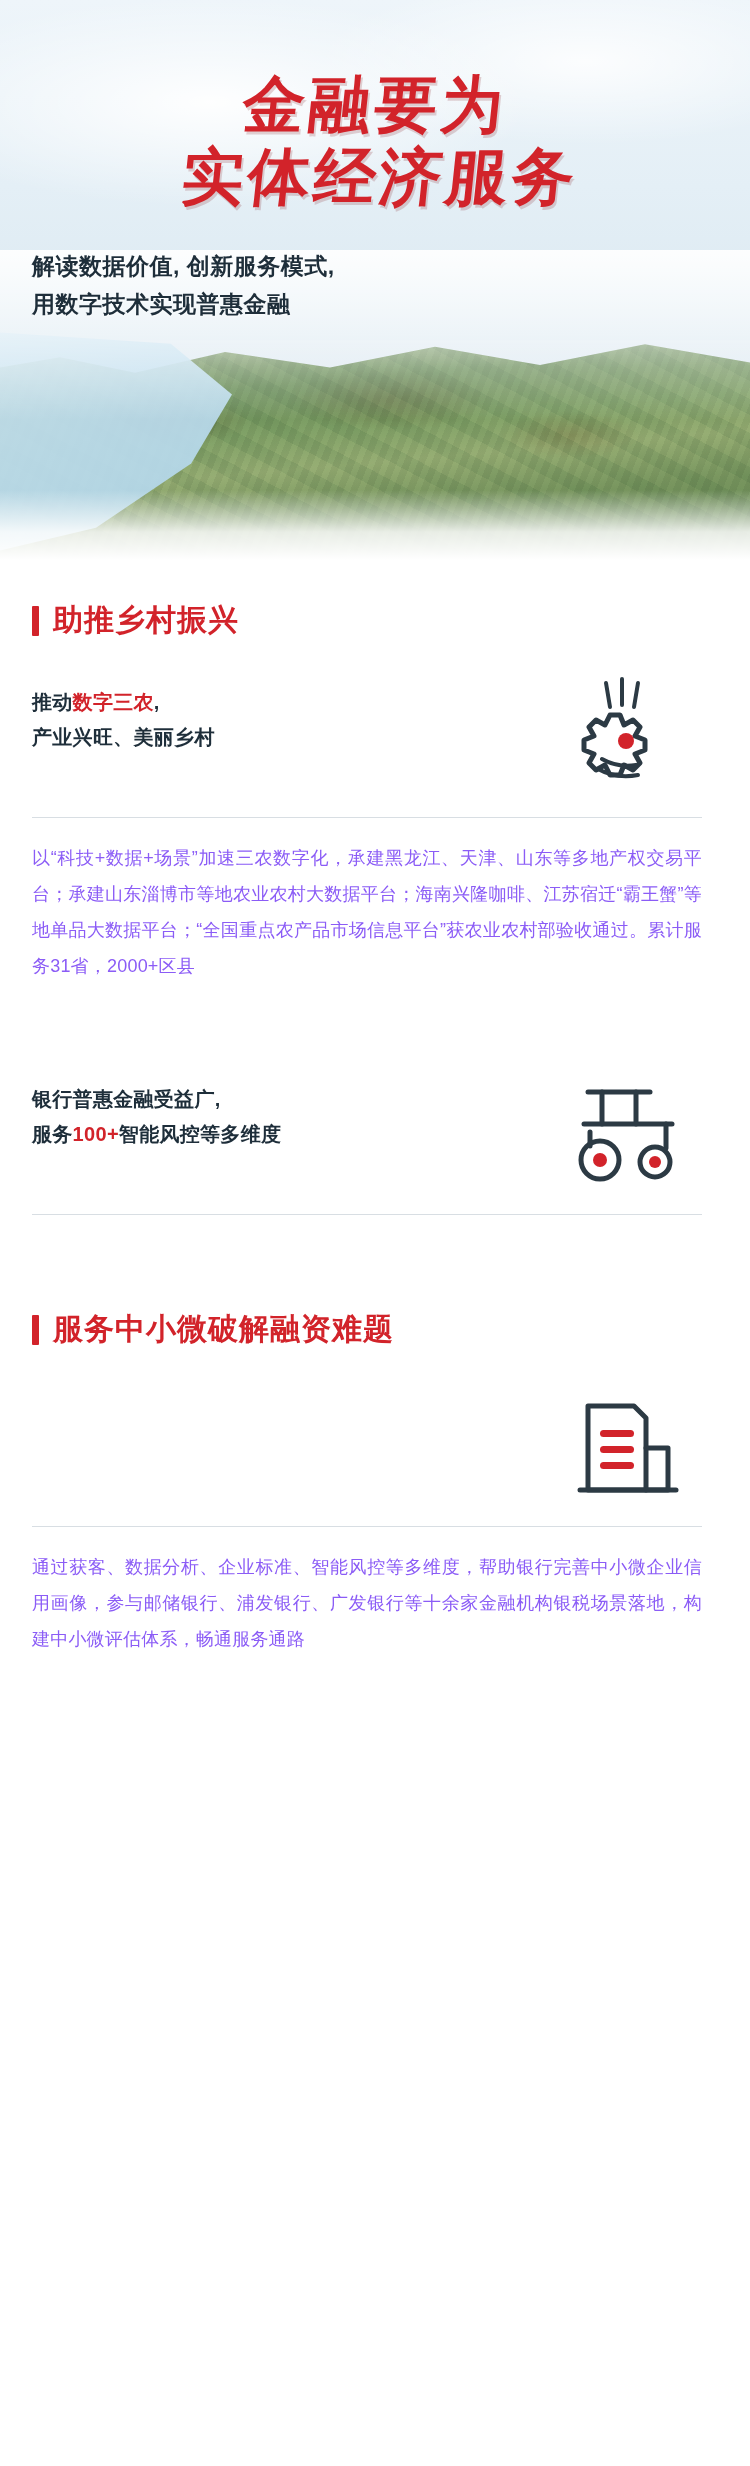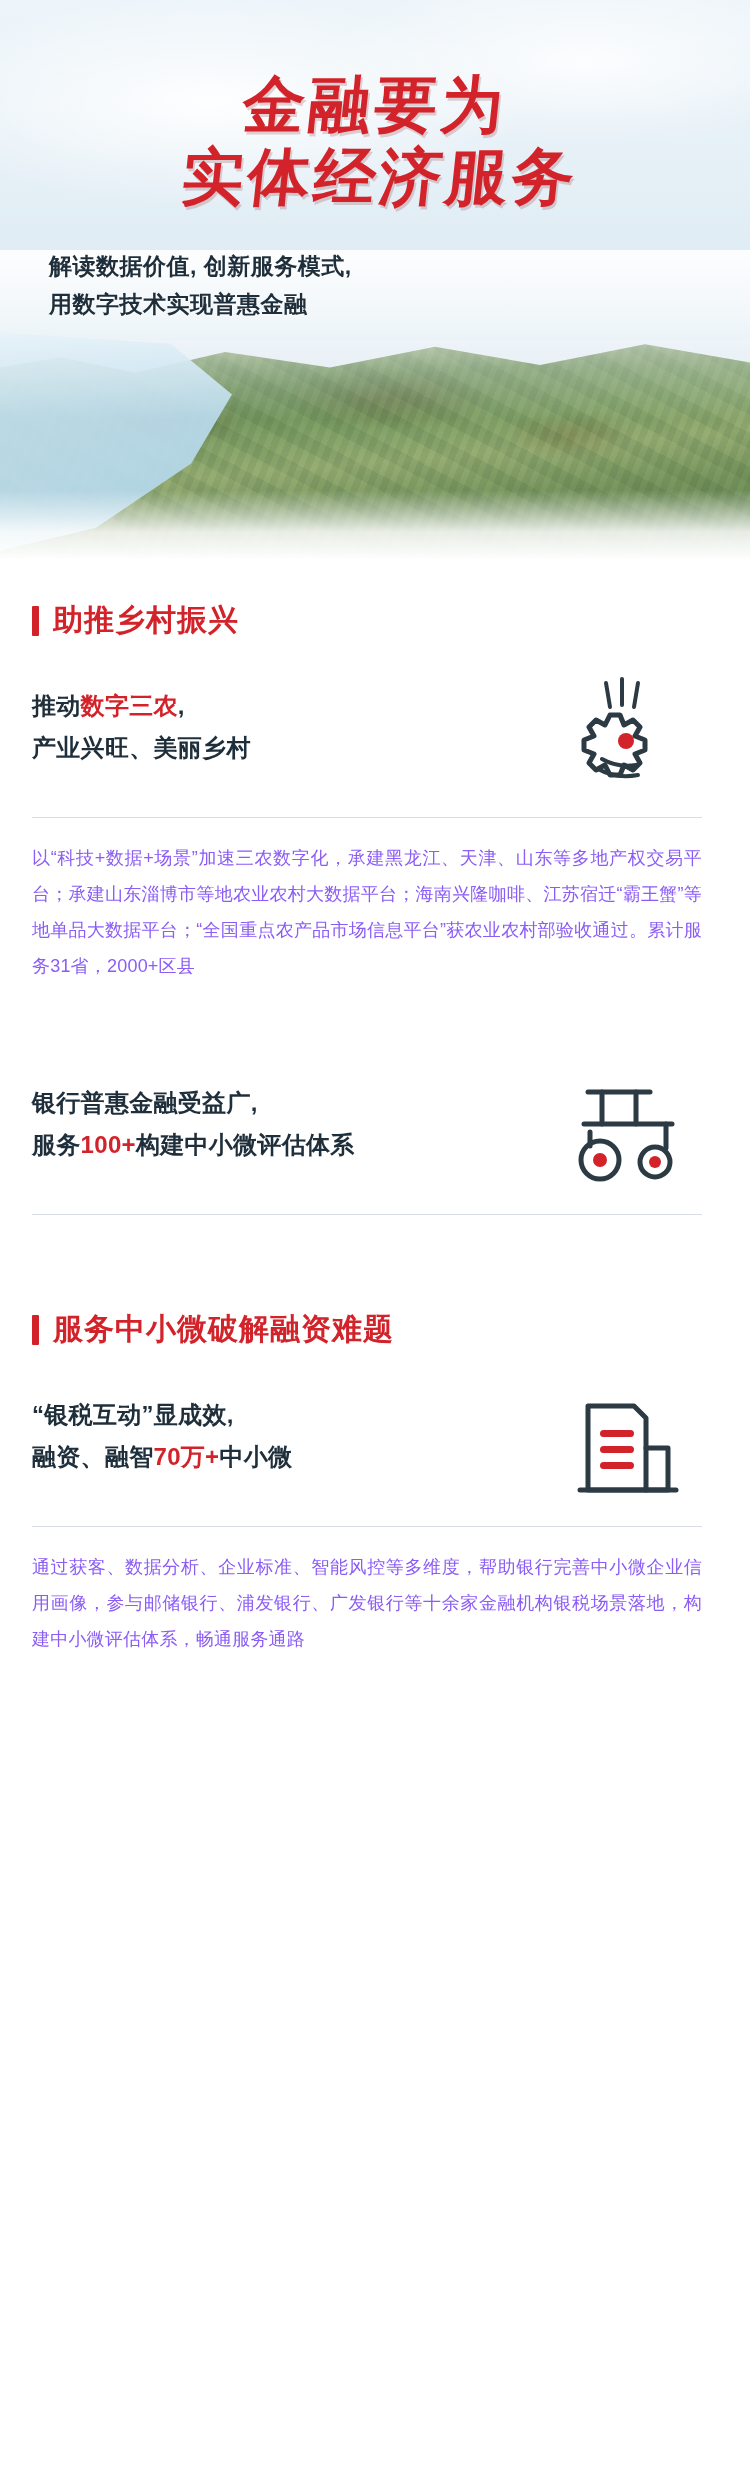--- a/index.html
+++ b/index.html
@@ -86,21 +86,21 @@
     letter-spacing: 4px;
     line-height: 1.0;
     text-shadow: 2px 3px 0 rgba(120,10,15,0.18);
     transform: skewX(-6deg);
   }
   .hero-title .l1 { font-size: 62px; }
   .hero-title .l2 { font-size: 62px; margin-top: 10px; padding-left: 10px;}
 
   .hero-sub {
     position: absolute;
-    left: 49px; top: 248px;
+    left: 32px; top: 248px;
     z-index: 5;
     color: #1e2e3a;
     font-size: 23px;
     font-weight: 700;
     line-height: 1.65;
     letter-spacing: .5px;
     text-shadow: 0 1px 3px rgba(255,255,255,0.85);
   }
 
   
@@ -126,21 +126,21 @@
   }
 
   .block { margin-top: 44px; position: relative; }
 
   .block-head {
     position: relative;
     padding: 0 30px 0 32px;
     min-height: 110px;
   }
   .headline {
-    font-size: 24px;
+    font-size: 20px;
     font-weight: 700;
     color: #1e2e3a;
     line-height: 1.75;
     letter-spacing: .3px;
     max-width: 450px;
   }
   .headline .hl { color: #d2232a; }
 
   .icon-wrap {
     position: absolute;
@@ -231,21 +231,21 @@
 
     <div class="spacer-lg"></div>
 
     <div class="block">
       <div class="block-head">
         <div class="headline">
           <div>
             <span>银行普惠金融受益广</span><span>,</span>
           </div>
           <div>
-            <span>服务</span><span class="hl">100+</span><span>构建中小微评估体系</span>
+            <span>服务</span><span class="hl">100+</span><span>智能风控等多维度</span>
           </div>
         </div>
         <div class="icon-wrap">
           <svg viewBox="0 0 140 128" xmlns="http://www.w3.org/2000/svg">
             <g fill="none" stroke="#2c3a44" stroke-width="5" stroke-linejoin="round" stroke-linecap="round">
               <path d="M34 18 L96 18"></path>
               <path d="M48 18 L48 50"></path>
               <path d="M82 18 L82 50"></path>
               <path d="M30 50 L118 50"></path>
               <path d="M112 50 L112 74"></path>
@@ -263,28 +263,20 @@
 
     <div class="spacer-lg"></div>
 
     <div class="section-head">
       <div class="section-bar"></div>
       <div class="section-title">服务中小微破解融资难题</div>
     </div>
 
     <div class="block">
       <div class="block-head">
-        <div class="headline">
-          <div>
-            <span>“银税互动”显成效</span><span>,</span>
-          </div>
-          <div>
-            <span>融资、融智</span><span class="hl">70万+</span><span>中小微</span>
-          </div>
-        </div>
         <div class="icon-wrap">
           <svg viewBox="0 0 140 128" xmlns="http://www.w3.org/2000/svg">
             <g fill="none" stroke="#2c3a44" stroke-width="5" stroke-linejoin="round" stroke-linecap="round">
               <path d="M34 20 h46 l12 12 v72 h-58 z"></path>
               <path d="M92 62 h22 v42 h-22"></path>
               <path d="M26 104 h96"></path>
             </g>
             <g fill="#d2232a">
               <rect x="46" y="44" width="34" height="7" rx="3.5"></rect>
               <rect x="46" y="60" width="34" height="7" rx="3.5"></rect>

